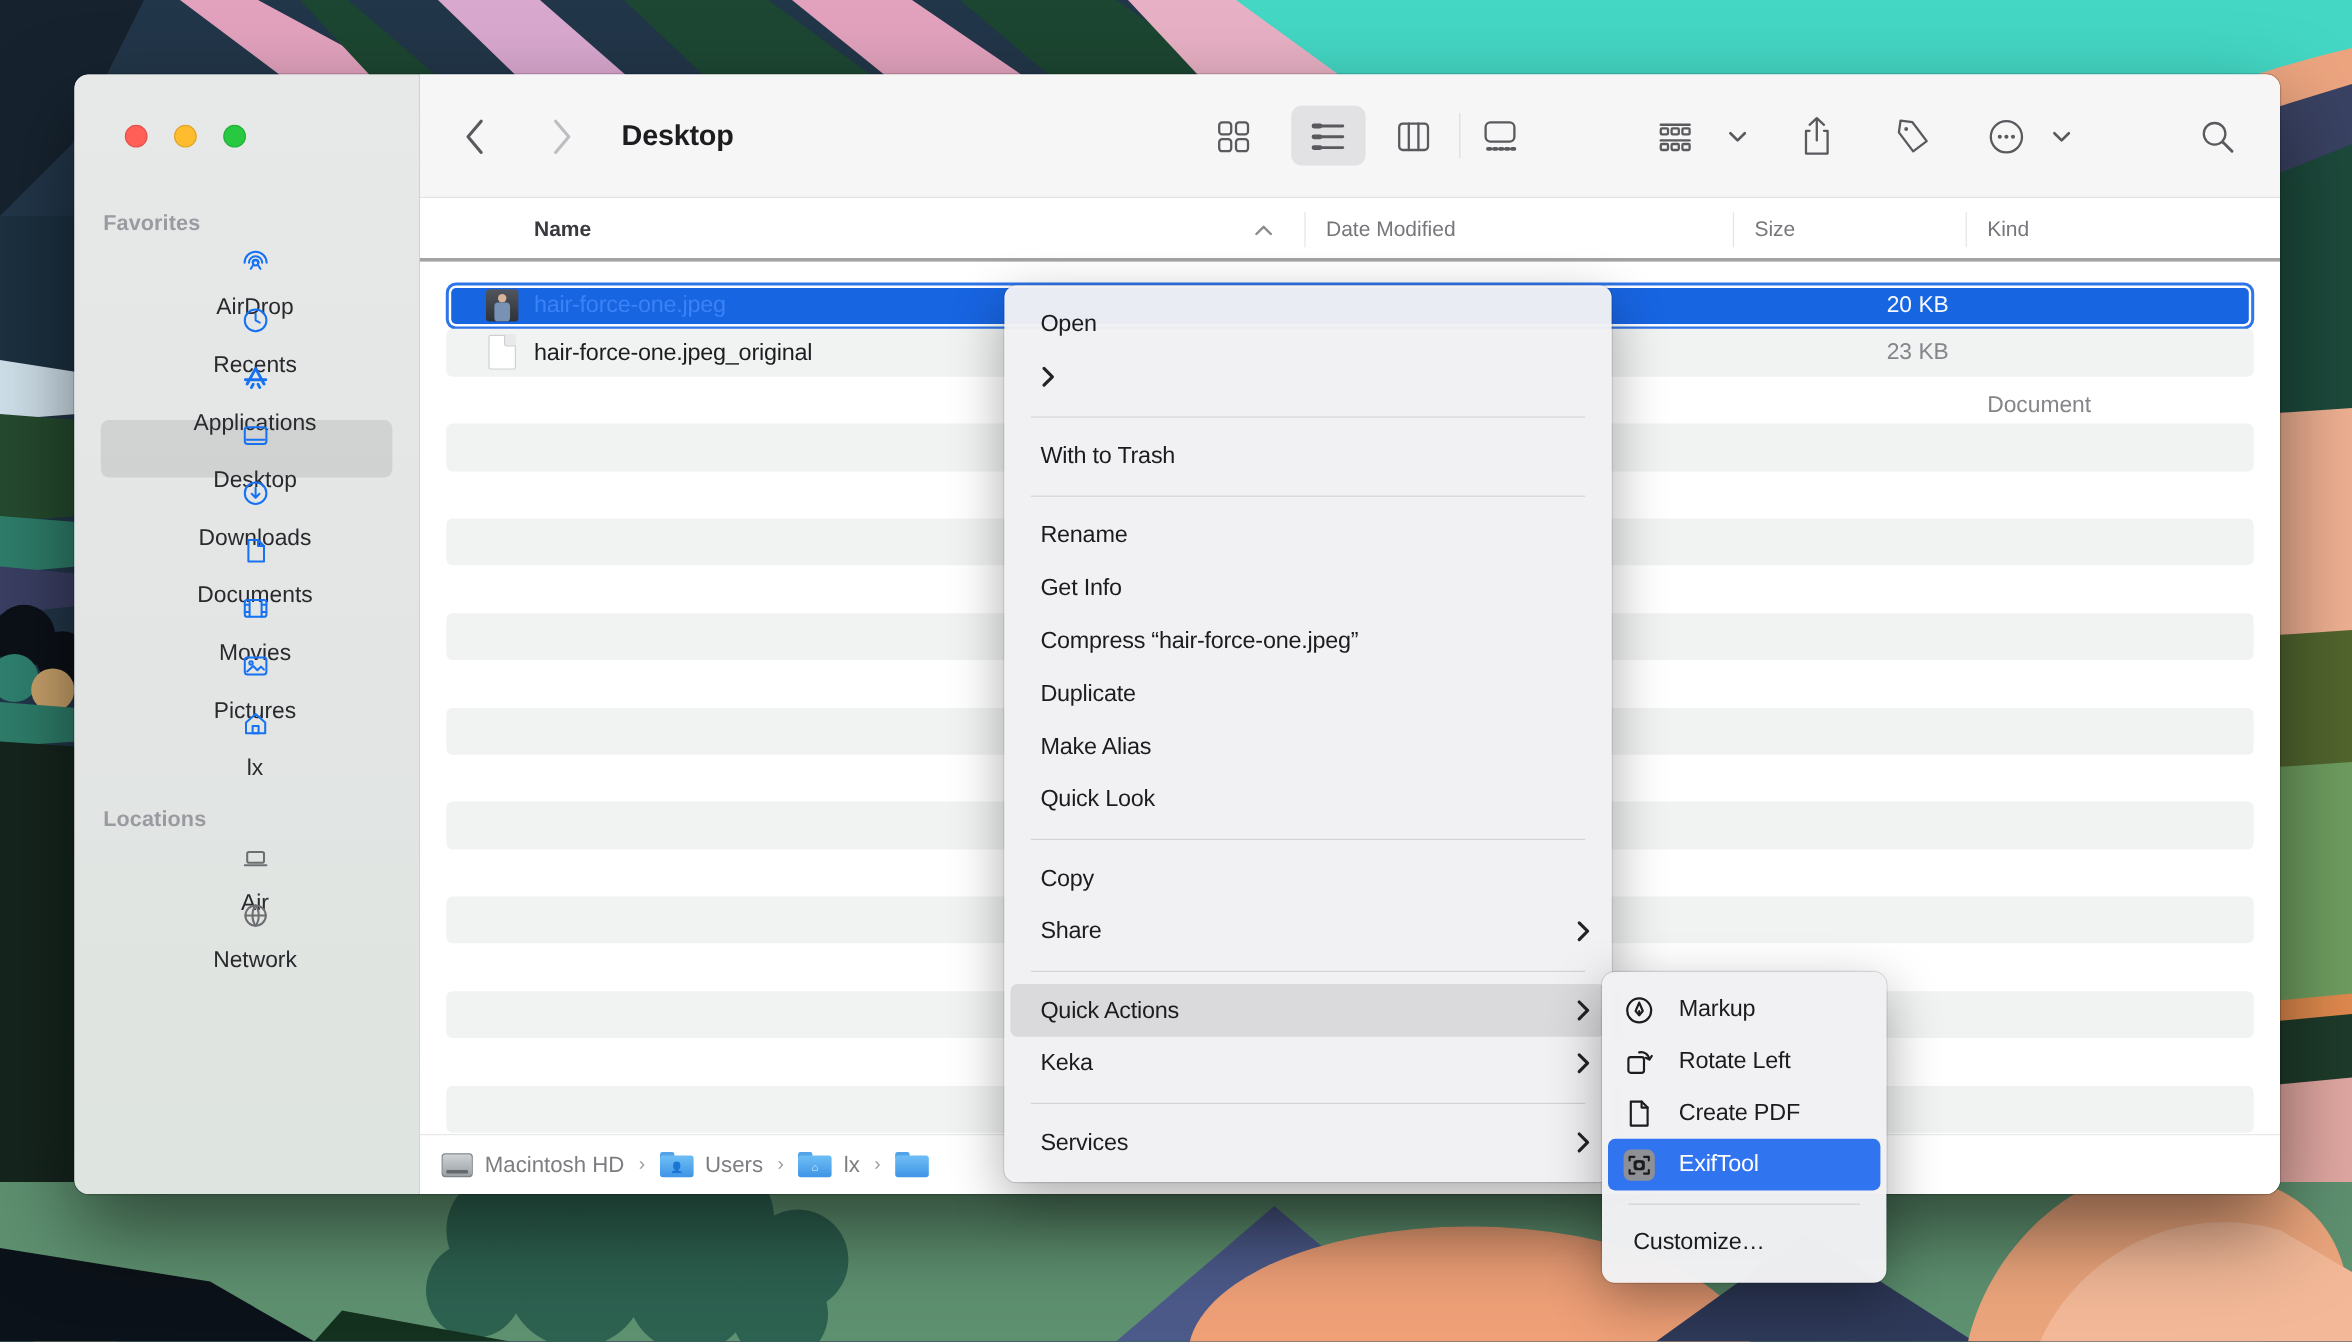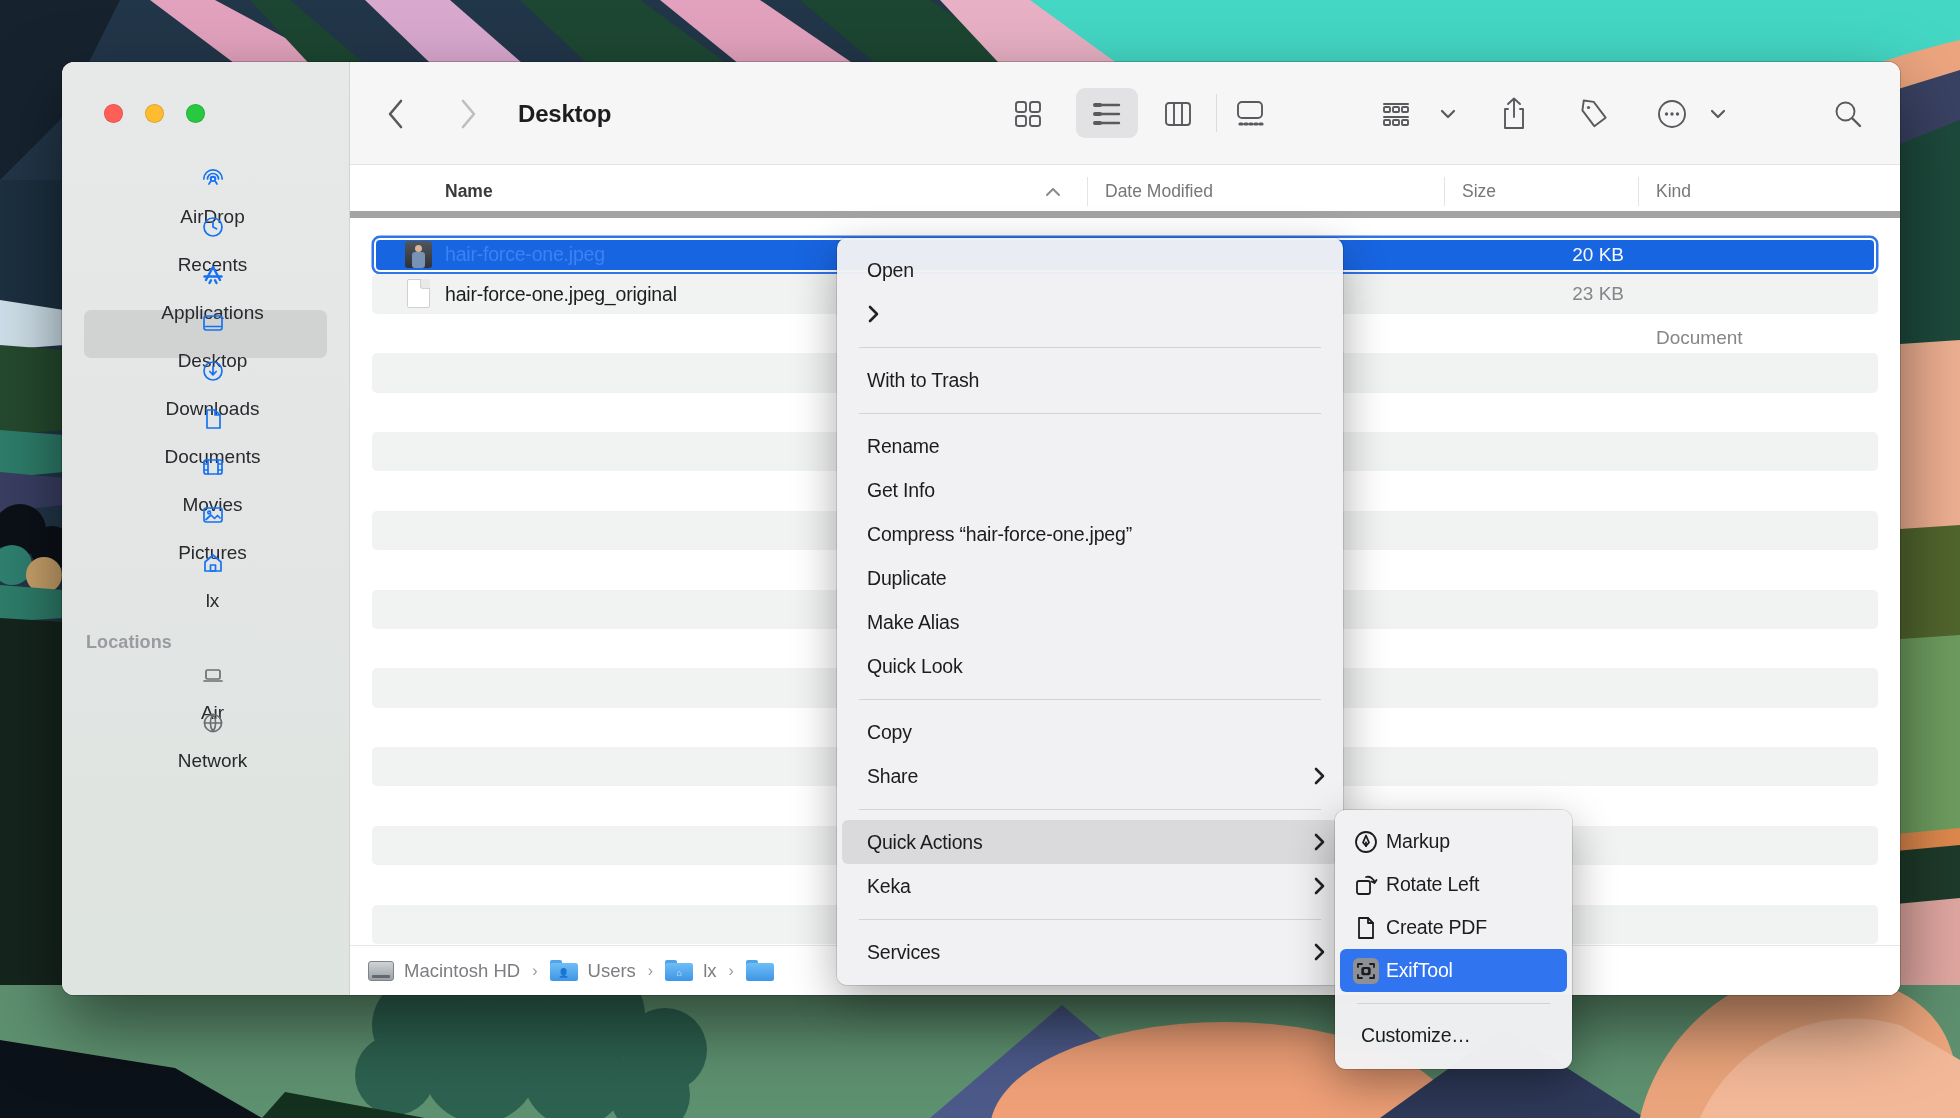--- a/index.html
+++ b/index.html
@@ -40,21 +40,21 @@
     border-bottom:1px solid #e3e3e4; }
   .tb { position:absolute; top:0; height:103px; display:flex; align-items:center; justify-content:center; }
   .tbtn svg { stroke:#59595e; fill:none; stroke-width:1.9; stroke-linecap:round; stroke-linejoin:round; }
   .tbtn.dim svg { stroke:#bdbdc2; }
   .win-title { position:absolute; left:168px; top:0; height:103px; display:flex; align-items:center;
     font-size:24px; font-weight:700; color:#1d1d1f; letter-spacing:-.2px; }
   .seg-sel { position:absolute; left:726px; top:26px; width:62px; height:50px; border-radius:9px; background:#e2e2e4; }
   .tb-divider { position:absolute; left:866px; top:32px; width:1px; height:38px; background:#dcdcde; }
 
   
-  .colhead { position:absolute; left:0; right:0; top:103px; height:53px; border-bottom:7px solid #a3a3a3;
+  .colhead { position:absolute; left:0; right:0; top:103px; height:53px; border-bottom:3px solid #a3a3a3;
     font-size:17.5px; color:#76767b; }
   .colhead .h { position:absolute; top:0; height:53px; display:flex; align-items:center; }
   .colhead .vdiv { position:absolute; top:12px; width:1px; height:29px; background:#e4e4e6; }
 
   
   .list-rows { position:absolute; left:22px; top:173px; width:1506px; }
   .frow { position:relative; height:39.4px; border-radius:5px; }
   .frow.stripe { background:#f1f2f2; }
   .sel-band { position:absolute; left:4px; right:4px; top:4.5px; bottom:4.5px; background:#1865e2;
     border-radius:4px; box-shadow:0 0 0 2px #ffffff, 0 0 0 4.5px #2f74e9; }
@@ -101,21 +101,21 @@
   .mi.hover { margin:0 5px; padding:0 13px 0 25px; border-radius:6px; background:rgba(0,0,0,.095); }
   .msep { height:22px; display:flex; align-items:center; padding:0 22px; }
   .msep i { display:block; width:100%; height:1px; background:rgba(0,0,0,.12); }
   .chev { width:12px; height:20px; flex:0 0 12px; }
   .chev svg { stroke:#222; stroke-width:2.6; fill:none; stroke-linecap:round; stroke-linejoin:round; }
 
   
   .submenu { position:absolute; left:1335px; top:810px; width:237px; height:259px; z-index:7;
     background:rgba(241,241,243,.98); border-radius:11px;
     box-shadow:0 15px 45px rgba(0,0,0,.33), 0 0 0 1px rgba(0,0,0,.12); padding-top:10px; }
-  .smi { height:43px; margin:0 5px; padding:0 10px 0 12px; display:flex; align-items:center; gap:6px;
+  .smi { height:43px; margin:0 5px; padding:0 10px 0 12px; display:flex; align-items:center; gap:19px;
     font-size:19.5px; color:#1c1c1e; border-radius:6px; letter-spacing:-.2px; }
   .smi .sic { width:28px; height:28px; flex:0 0 28px; display:flex; align-items:center; justify-content:center; }
   .smi .sic svg { stroke:#1c1c1e; fill:none; stroke-width:1.8; stroke-linecap:round; stroke-linejoin:round; }
   .smi.selected { background:#3174f0; color:#fff; }
   .exif-badge { width:26px; height:26px; border-radius:6px; background:#8e9095; display:flex; align-items:center; justify-content:center; }
   .exif-badge svg { stroke:#fff; stroke-width:1.8; fill:none; stroke-linecap:round; }
   .smi.customize { padding-left:21px; }
 </style>
 </head>
 <body>
@@ -187,20 +187,21 @@
 
   <div class="window">
 
     <div class="sidebar">
       <div class="traffic">
         <span class="light red"></span>
         <span class="light yellow"></span>
         <span class="light green"></span>
       </div>
       <div class="side-list">
+        <div class="side-section">Favorites</div>
 
         <div class="side-item">
           <span class="ic">
               <svg width="24" height="24" viewBox="0 0 24 24">
                 <circle cx="12" cy="12" r="2.2"></circle>
                 <path d="M12 6.5 a5.5 5.5 0 0 1 5.5 5.5 M12 6.5 a5.5 5.5 0 0 0 -5.5 5.5"></path>
                 <path d="M12 2.8 a9.2 9.2 0 0 1 9.2 9.2 M12 2.8 a9.2 9.2 0 0 0 -9.2 9.2"></path>
                 <path d="M9.5 12 a2.5 2.5 0 0 1 5 0 M8 17 l2 -3.2 M16 17 l-2 -3.2"></path>
               </svg>
             </span>

